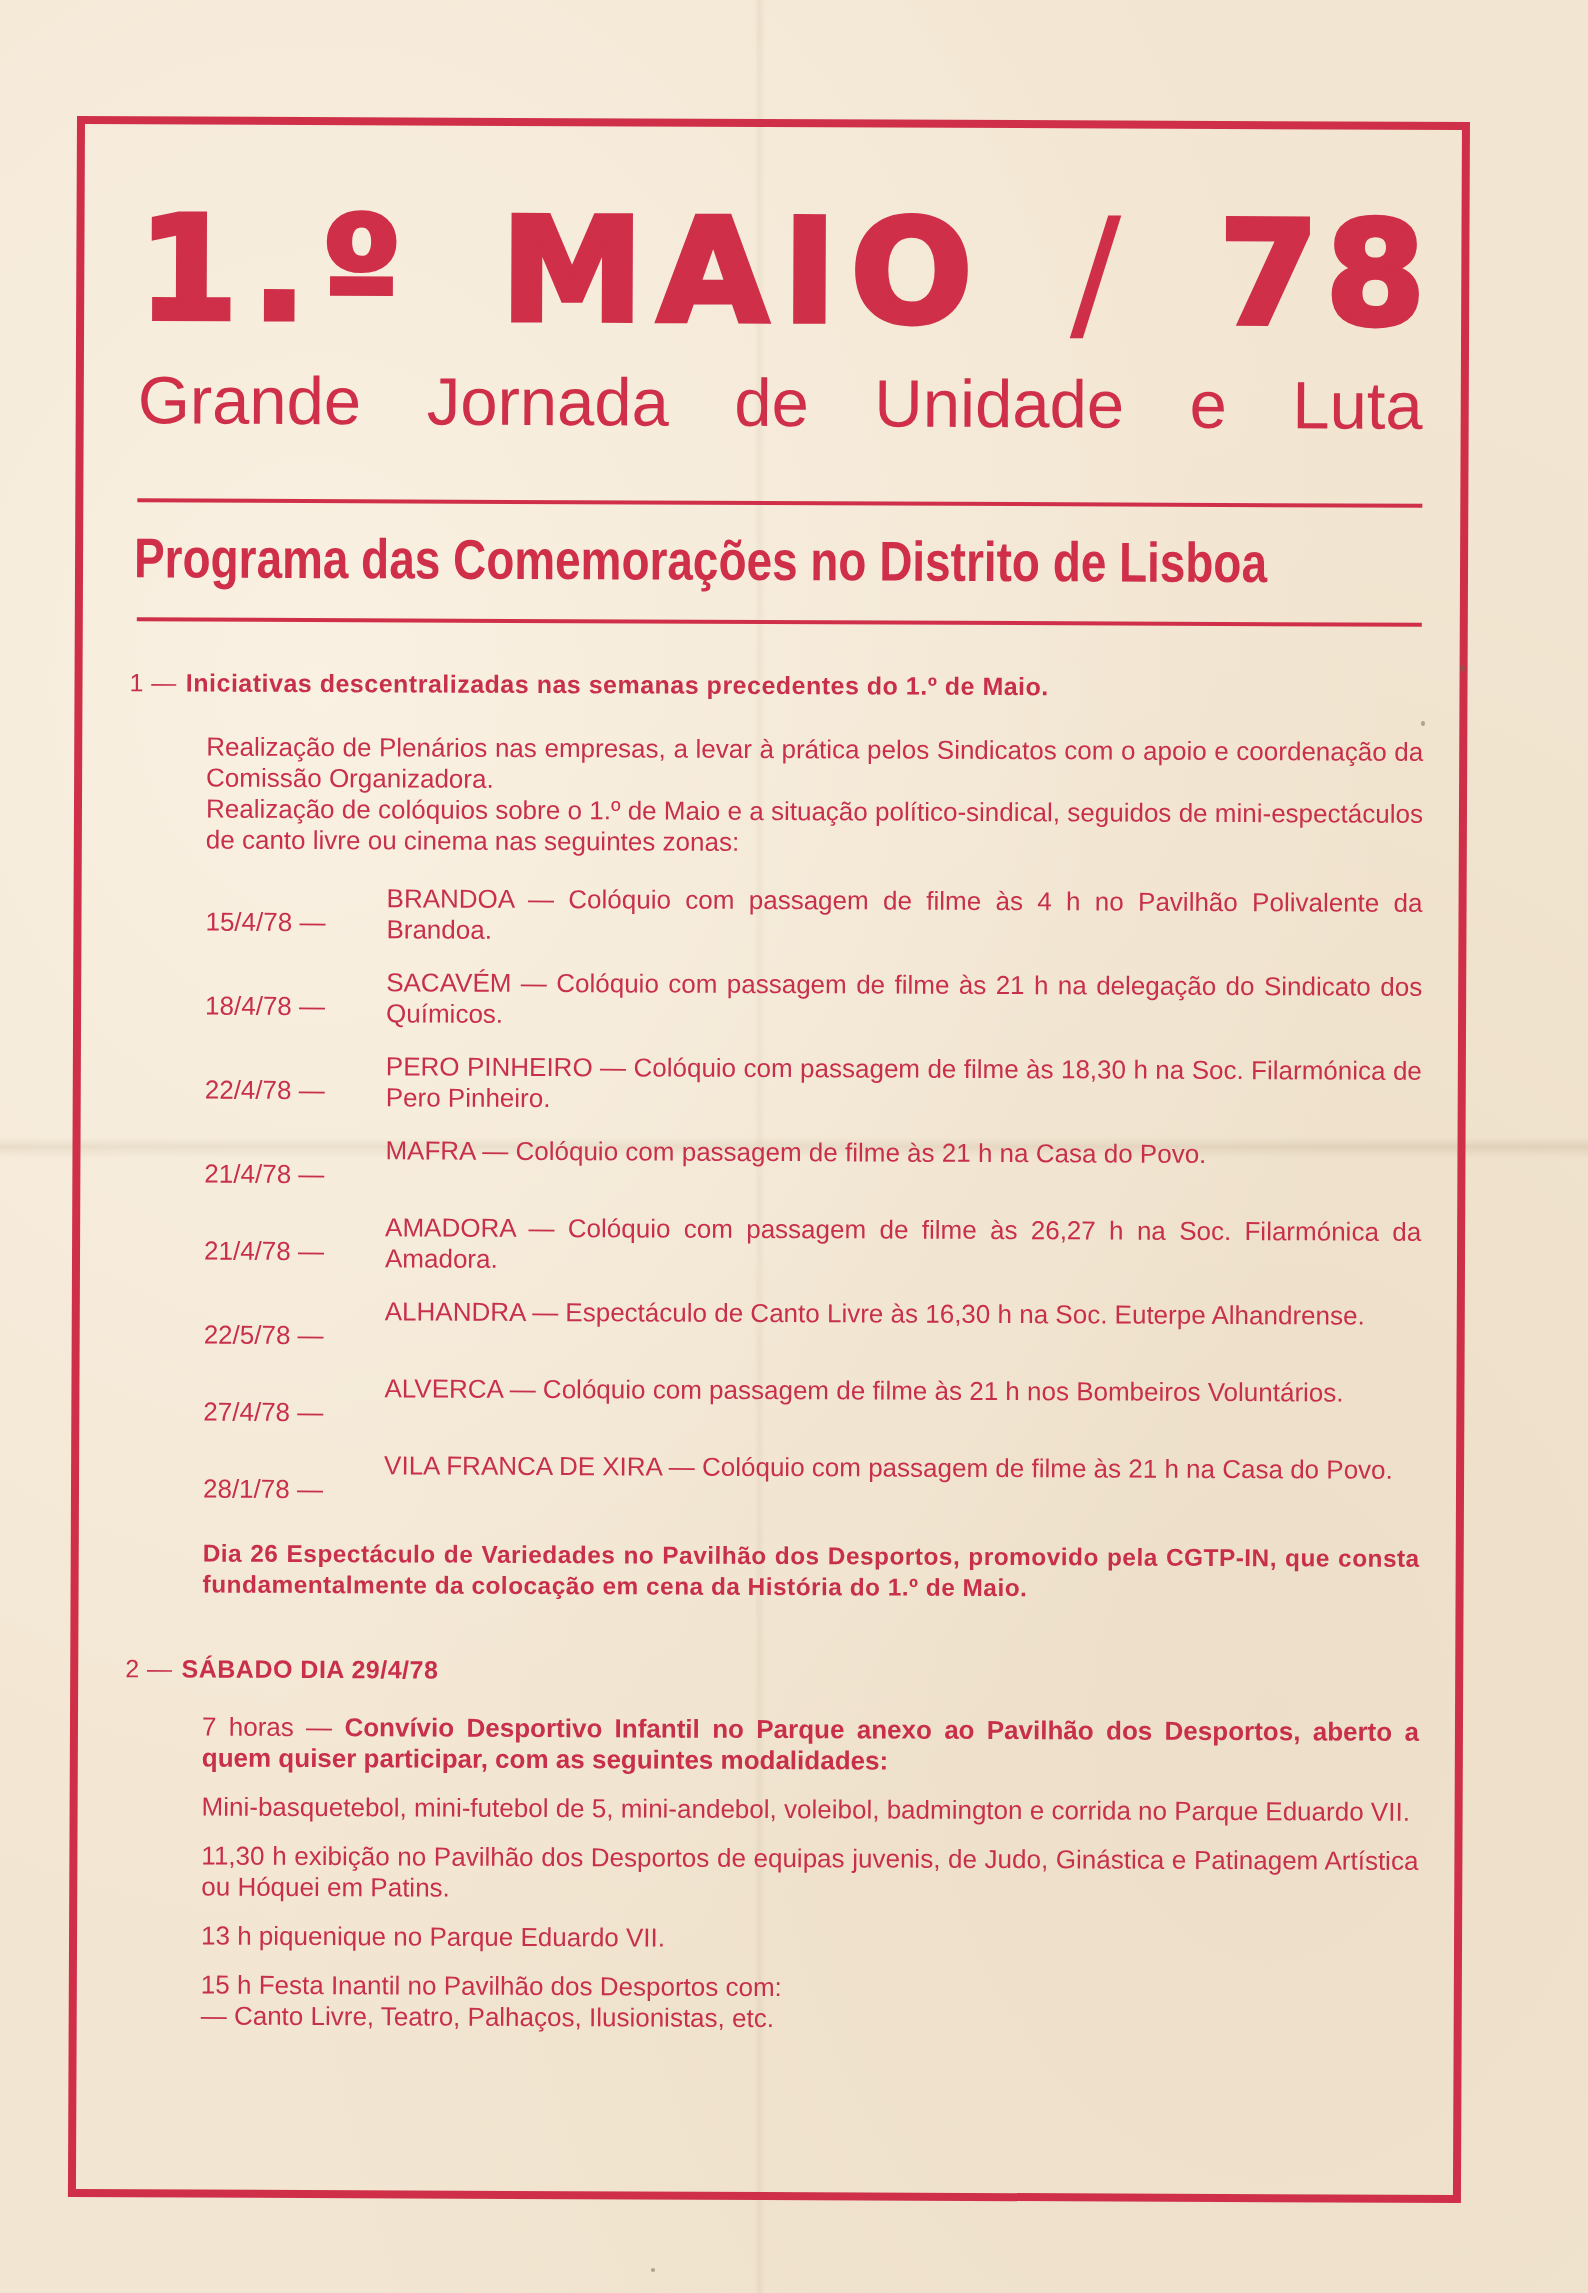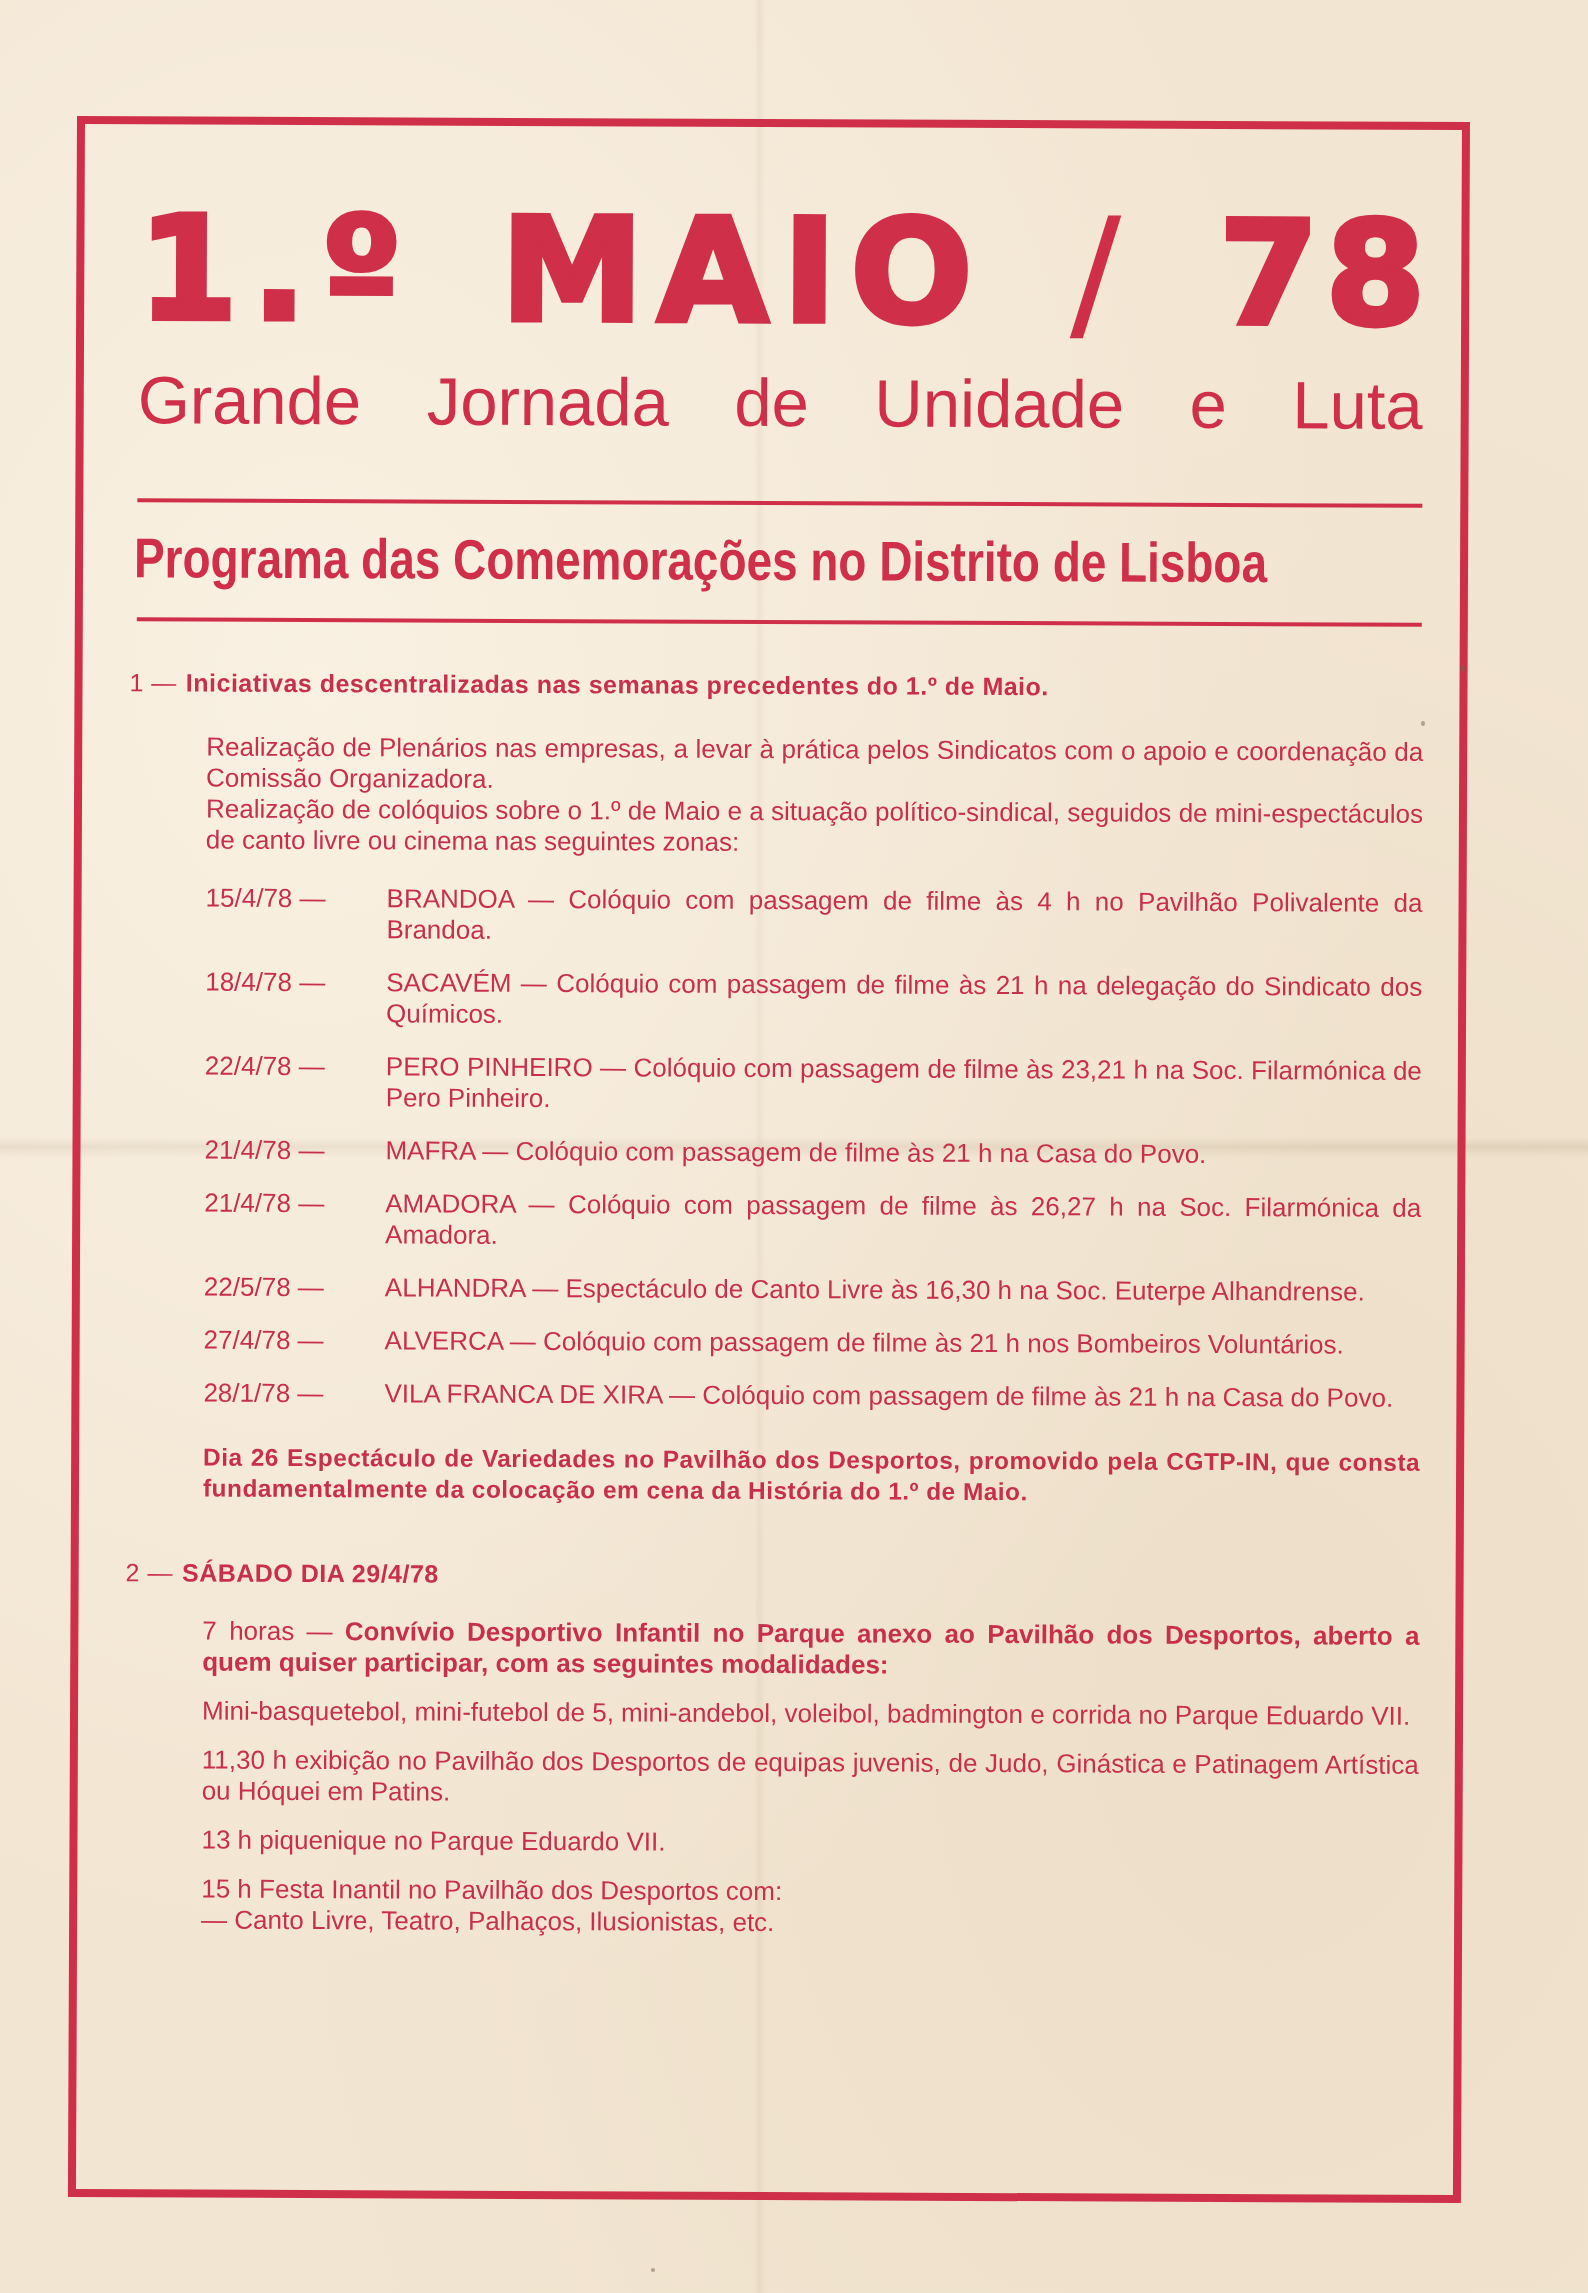--- a/index.html
+++ b/index.html
@@ -64,21 +64,21 @@
       color: #c8304a;
     }
     .sec-head {
       font-weight: bold; font-size: 25px; letter-spacing: 0.5px;
       display: flex; gap: 9px;
     }
     .para { margin-left: 77px; text-align: justify; }
     .p1 { margin-top: 33px; }
     .events { margin-top: 27px; margin-left: 77px; }
     .event { display: flex; margin-bottom: 22px; }
-    .event .date { width: 181px; flex: none; white-space: nowrap; }
+    .event .date { width: 181px; flex: none; white-space: nowrap; margin-top: 24px; }
     .event .body { flex: 1; text-align: justify; }
     .event .place { text-transform: uppercase; }
     .bold-note {
       margin-left: 77px; margin-top: 33px;
       font-weight: bold; font-size: 24.4px; text-align: justify; letter-spacing: 0.5px;
     }
     .sec2 { margin-top: 54px; }
     .sat-item { margin-left: 77px; margin-top: 18px; text-align: justify; }
     .sat-item b { font-weight: bold; }
     .sat-first { margin-top: 27px; }
@@ -119,21 +119,21 @@
       <div class="event">
         <span class="date">15/4/78 —</span>
         <span class="body"><span class="place">BRANDOA</span><span> — Colóquio com passagem de filme às 4 h no Pavilhão Polivalente da Brandoa.</span></span>
       </div>
       <div class="event">
         <span class="date">18/4/78 —</span>
         <span class="body"><span class="place">SACAVÉM</span><span> — Colóquio com passagem de filme às 21 h na delegação do Sindicato dos Químicos.</span></span>
       </div>
       <div class="event">
         <span class="date">22/4/78 —</span>
-        <span class="body"><span class="place">PERO PINHEIRO</span><span> — Colóquio com passagem de filme às 23,21 h na Soc. Filarmónica de Pero Pinheiro.</span></span>
+        <span class="body"><span class="place">PERO PINHEIRO</span><span> — Colóquio com passagem de filme às 18,30 h na Soc. Filarmónica de Pero Pinheiro.</span></span>
       </div>
       <div class="event">
         <span class="date">21/4/78 —</span>
         <span class="body"><span class="place">MAFRA</span><span> — Colóquio com passagem de filme às 21 h na Casa do Povo.</span></span>
       </div>
       <div class="event">
         <span class="date">21/4/78 —</span>
         <span class="body"><span class="place">AMADORA</span><span> — Colóquio com passagem de filme às 26,27 h na Soc. Filarmónica da Amadora.</span></span>
       </div>
       <div class="event">

